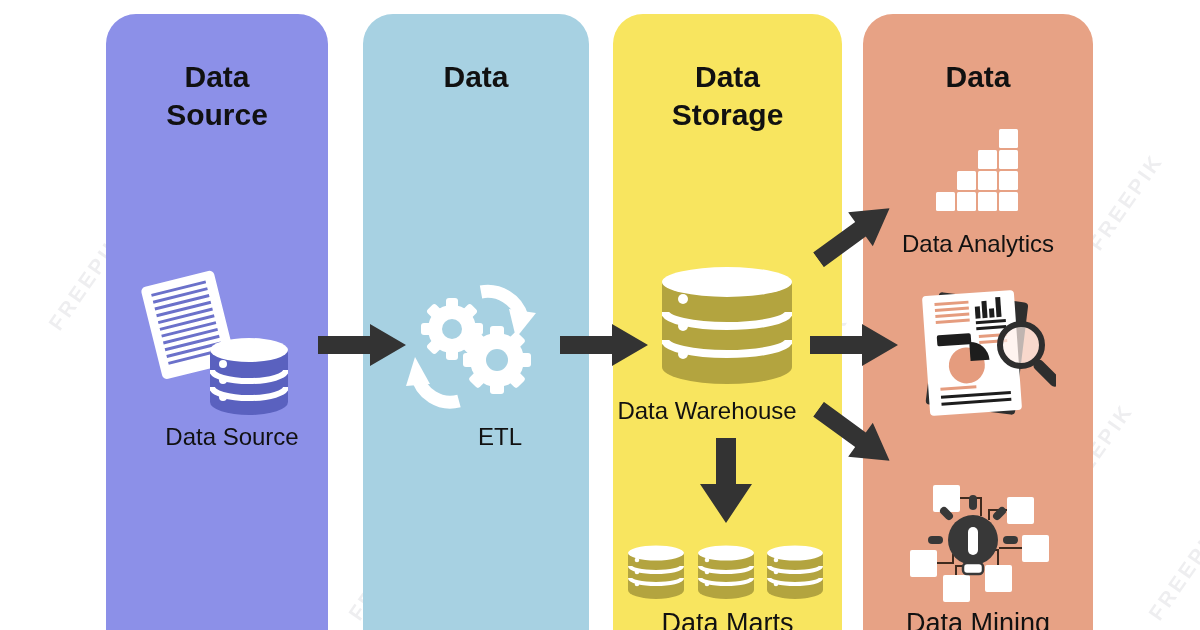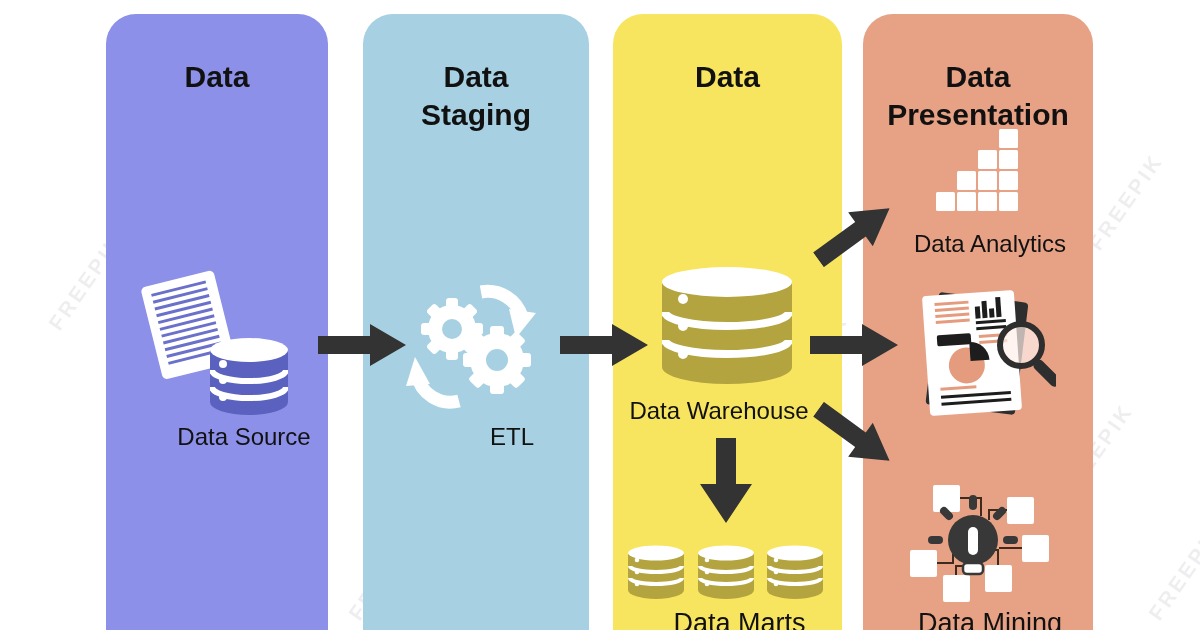--- a/index.html
+++ b/index.html
@@ -3,21 +3,21 @@
 <meta charset="utf-8">
 <style>
   html,body{margin:0;padding:0;background:#fff;}
   #stage{
     position:relative;width:1200px;height:630px;overflow:hidden;background:#fff;
     font-family:"Liberation Sans","DejaVu Sans",sans-serif;color:var(--ink,#111);
   }
   .col{position:absolute;top:14px;height:650px;border-radius:30px;}
   .col-title{position:absolute;top:32px;left:0;width:100%;text-align:center;
     font-size:30px;line-height:38px;font-weight:600;color:var(--ink,#111);margin-top:12px;}
-  .lbl{position:absolute;text-align:center;font-size:24px;color:var(--ink,#111);white-space:nowrap;padding-left:12px;}
+  .lbl{position:absolute;text-align:center;font-size:24px;color:var(--ink,#111);white-space:nowrap;}
   .lbl.big{font-size:27px;}
   .abs{position:absolute;}
   .wm{position:absolute;font-size:21px;font-weight:bold;letter-spacing:3px;
     color:rgba(90,90,105,0.10);transform:rotate(-55deg);pointer-events:none;}
 </style>
 </head>
 <body>
 
 <div id="stage">
 
@@ -31,20 +31,21 @@
   <span class="wm" style="left:755px;top:350px">FREEPIK</span>
   <span class="wm" style="left:640px;top:560px">FREEPIK</span>
   <span class="wm" style="left:930px;top:80px">FREEPIK</span>
   <span class="wm" style="left:1070px;top:190px">FREEPIK</span>
   <span class="wm" style="left:1040px;top:440px">FREEPIK</span>
   <span class="wm" style="left:1130px;top:560px">FREEPIK</span>
 
   <div class="col" style="left:106px;width:222px;background:var(--col-source)">
     <div class="col-title">
       <div>Data</div>
+      <div>Source</div>
     </div>
   </div>
 
   <svg class="abs" style="left:150px;top:276px;transform:rotate(-14deg)" width="80" height="100" viewBox="0 0 80 100">
     <rect x="1" y="1" width="75" height="95" rx="5" fill="#ffffff"></rect>
     <path d="M10 11 H66 M10 18 H66 M10 25 H66 M10 32 H66 M10 39 H66 M10 46 H66 M10 53 H66 M10 60 H66 M10 67 H66 M10 74 H66 M10 81 H66" stroke="var(--doc-line)" stroke-width="3" fill="none"></path>
   </svg>
 
   <svg class="abs" style="left:210px;top:338px" width="78" height="78" viewBox="0 0 78 78">
     <ellipse cx="39" cy="64" rx="39" ry="13" fill="var(--db-source)"></ellipse>
@@ -55,21 +56,20 @@
     <circle cx="13" cy="26" r="4" fill="#ffffff"></circle>
     <circle cx="13" cy="42" r="4" fill="#ffffff"></circle>
     <circle cx="13" cy="59" r="4" fill="#ffffff"></circle>
   </svg>
 
   <div class="lbl" style="left:106px;width:252px;top:423px">Data Source</div>
 
   <div class="col" style="left:363px;width:226px;background:var(--col-staging)">
     <div class="col-title">
       <div>Data</div>
-      <div>Staging</div>
     </div>
   </div>
 
   <svg class="abs" style="left:405px;top:283px" width="140" height="128" viewBox="0 0 140 128">
 
     <g transform="translate(47,46)">
       <g fill="#ffffff">
         <rect x="-6" y="-31" width="12" height="62" rx="3"></rect>
         <rect x="-6" y="-31" width="12" height="62" rx="3" transform="rotate(45)"></rect>
         <rect x="-6" y="-31" width="12" height="62" rx="3" transform="rotate(90)"></rect>
@@ -94,20 +94,21 @@
     <polygon points="104,26 131,30 111,55" fill="#ffffff"></polygon>
     <path d="M54 118 A34 34 0 0 1 12 92" fill="none" stroke="#ffffff" stroke-width="13"></path>
     <polygon points="25,101 1,103 10,74" fill="#ffffff"></polygon>
   </svg>
 
   <div class="lbl" style="left:363px;width:274px;top:423px">ETL</div>
 
   <div class="col" style="left:613px;width:229px;background:var(--col-storage)">
     <div class="col-title">
       <div>Data</div>
+      <div>Storage</div>
     </div>
   </div>
 
   <svg class="abs" style="left:662px;top:266px" width="130" height="120" viewBox="0 0 130 120">
     <ellipse cx="65" cy="101" rx="65" ry="17" fill="var(--db-storage)"></ellipse>
     <rect x="0" y="16" width="130" height="85" fill="var(--db-storage)"></rect>
     <ellipse cx="65" cy="16" rx="65" ry="15" fill="#ffffff"></ellipse>
     <path d="M3 46 A62 14 0 0 0 127 46" stroke="#ffffff" stroke-width="8" fill="none"></path>
     <path d="M3 74 A62 14 0 0 0 127 74" stroke="#ffffff" stroke-width="8" fill="none"></path>
     <circle cx="21" cy="33" r="5" fill="#ffffff"></circle>
@@ -150,21 +151,20 @@
     <circle cx="9" cy="15" r="2.3" fill="#ffffff"></circle>
       <circle cx="9" cy="27" r="2.3" fill="#ffffff"></circle>
       <circle cx="9" cy="39" r="2.3" fill="#ffffff"></circle>
   </svg>
 
   <div class="lbl big" style="left:613px;width:229px;top:608px">Data Marts</div>
 
   <div class="col" style="left:863px;width:230px;background:var(--col-presentation)">
     <div class="col-title">
       <div>Data</div>
-      <div>Presentation</div>
     </div>
   </div>
 
   <svg class="abs" style="left:936px;top:128px" width="85" height="85" viewBox="0 0 85 85">
     <g fill="#ffffff">
       <rect x="0" y="64" width="19" height="19" rx="1.5"></rect>
       <rect x="21" y="43" width="19" height="19" rx="1.5"></rect>
         <rect x="21" y="64" width="19" height="19" rx="1.5"></rect>
       <rect x="42" y="22" width="19" height="19" rx="1.5"></rect>
         <rect x="42" y="43" width="19" height="19" rx="1.5"></rect>

